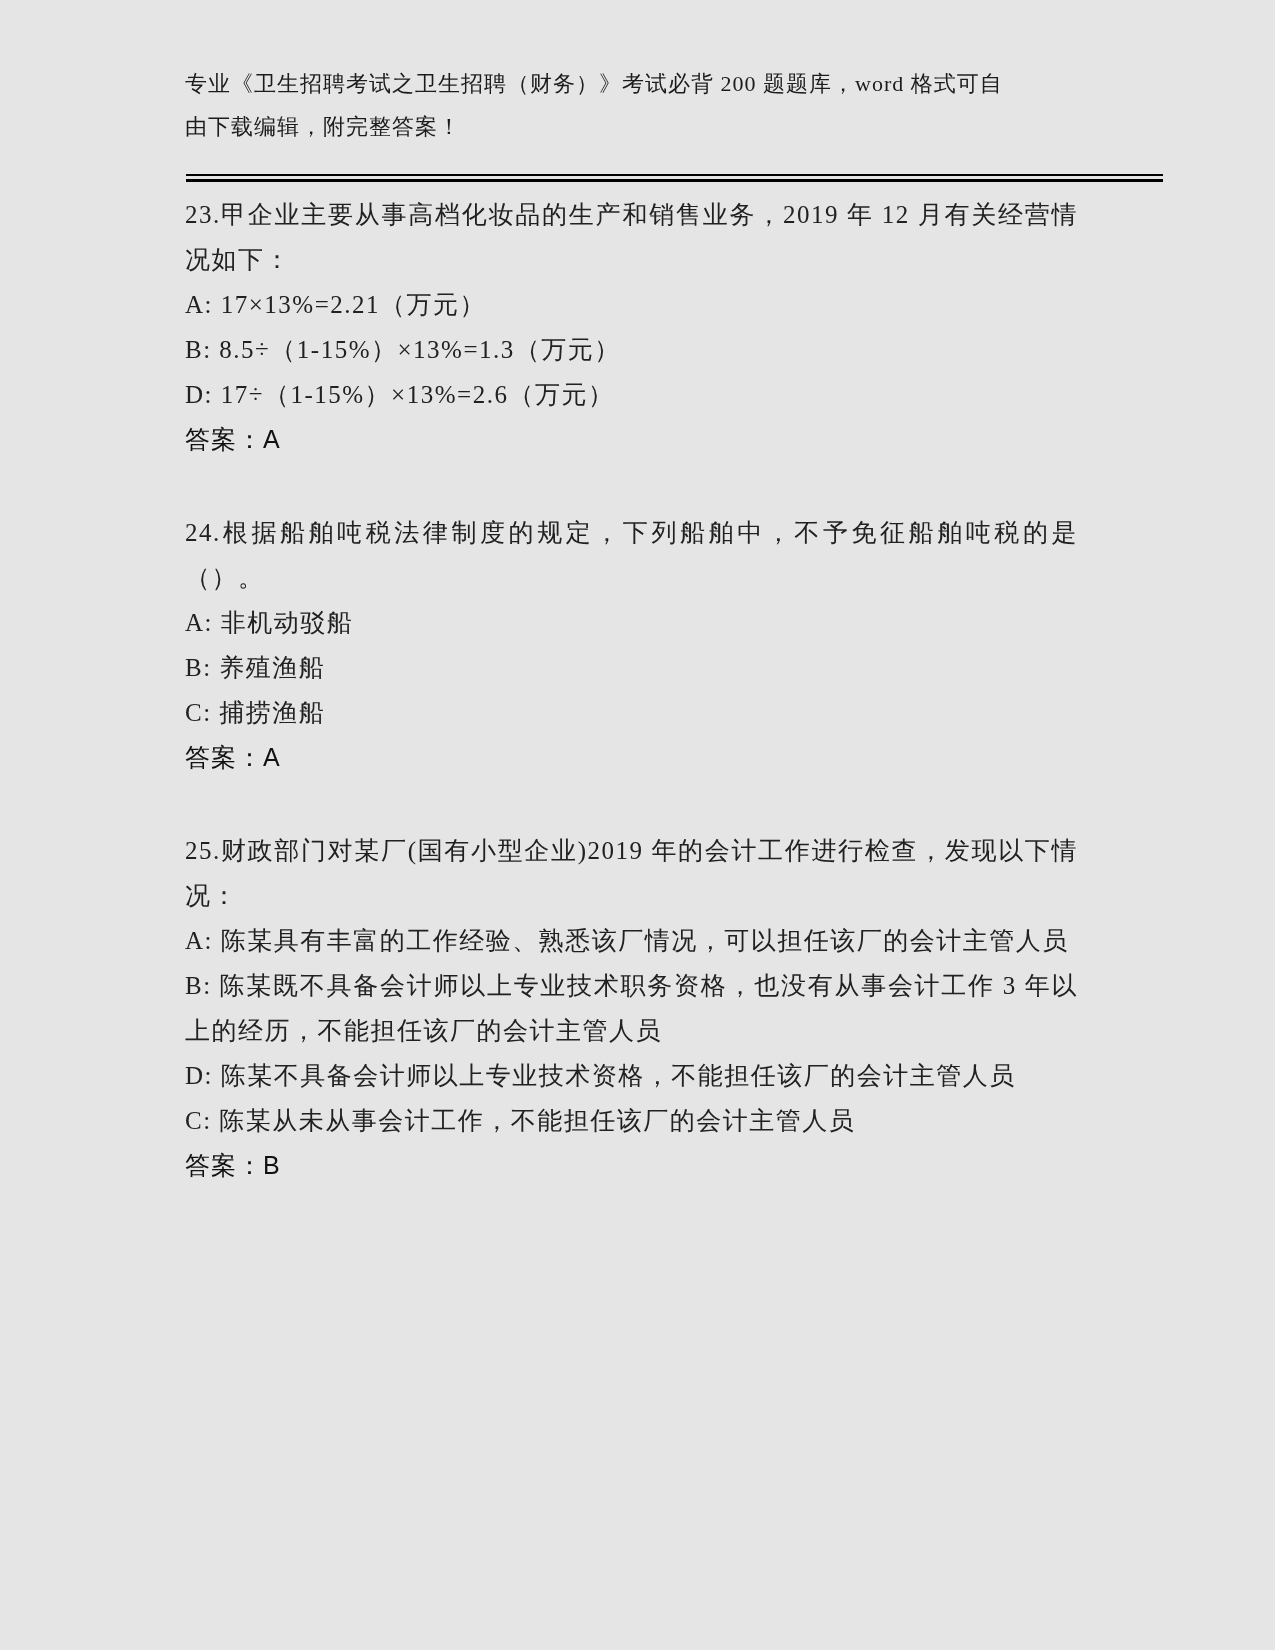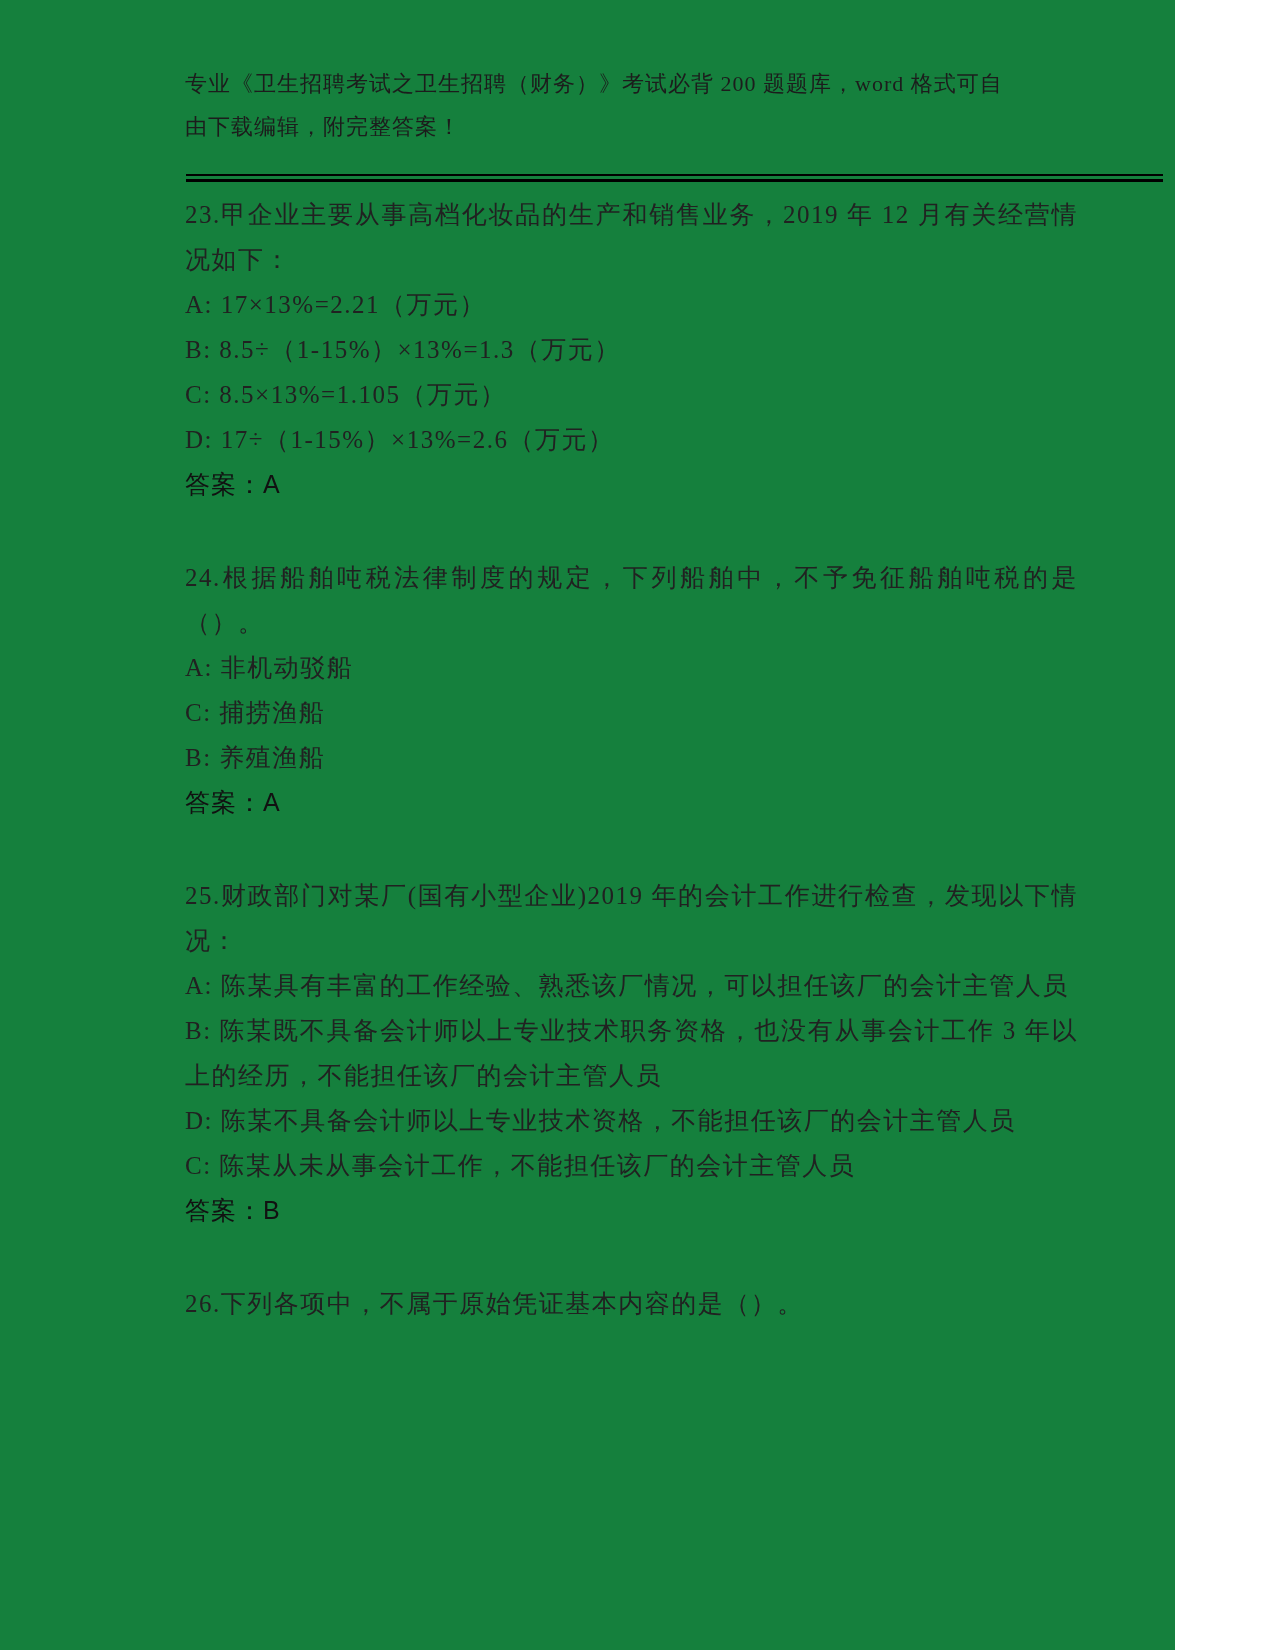--- a/index.html
+++ b/index.html
@@ -2,23 +2,23 @@
 <html><head>
 <meta charset="utf-8">
 <style>
   html, body {
     margin: 0;
     padding: 0;
     background: #ffffff;
   }
   .page {
     position: relative;
-    width: 1175px;
+    width: 1275px;
     height: 1650px;
-    background: #15803d;
+    background: #e5e5e5;
     overflow: hidden;
     font-family: "Liberation Serif", "DejaVu Serif", serif;
     color: #212121;
   }
   .doc-header {
     margin: 62px 0 0 185px;
     width: 905px;
     font-size: 22px;
     line-height: 43px;
     letter-spacing: 1px;
@@ -61,46 +61,40 @@
   </header>
 
   <div class="header-rule"></div>
 
   <main class="questions">
   <section class="question">
     <p class="stem">23.甲企业主要从事高档化妆品的生产和销售业务，2019 年 12 月有关经营情况如下：</p>
     <div class="options">
           <p class="option">A: 17×13%=2.21（万元）</p>
           <p class="option">B: 8.5÷（1-15%）×13%=1.3（万元）</p>
-          <p class="option">C: 8.5×13%=1.105（万元）</p>
           <p class="option">D: 17÷（1-15%）×13%=2.6（万元）</p>
         </div>
     <p class="answer"><span>答案：</span><span>A</span></p>
   </section>
 
   <section class="question">
     <p class="stem">24.根据船舶吨税法律制度的规定，下列船舶中，不予免征船舶吨税的是（）。</p>
     <div class="options">
           <p class="option">A: 非机动驳船</p>
+          <p class="option">B: 养殖渔船</p>
           <p class="option">C: 捕捞渔船</p>
-          <p class="option">B: 养殖渔船</p>
         </div>
     <p class="answer"><span>答案：</span><span>A</span></p>
   </section>
 
   <section class="question">
     <p class="stem">25.财政部门对某厂(国有小型企业)2019 年的会计工作进行检查，发现以下情况：</p>
     <div class="options">
           <p class="option">A: 陈某具有丰富的工作经验、熟悉该厂情况，可以担任该厂的会计主管人员</p>
           <p class="option">B: 陈某既不具备会计师以上专业技术职务资格，也没有从事会计工作 3 年以上的经历，不能担任该厂的会计主管人员</p>
           <p class="option">D: 陈某不具备会计师以上专业技术资格，不能担任该厂的会计主管人员</p>
           <p class="option">C: 陈某从未从事会计工作，不能担任该厂的会计主管人员</p>
         </div>
     <p class="answer"><span>答案：</span><span>B</span></p>
   </section>
 
-  <section class="question">
-    <p class="stem">26.下列各项中，不属于原始凭证基本内容的是（）。</p>
-    <div class="options"></div>
-
-  </section>
 </main>
 </div>
 
 </body></html>

